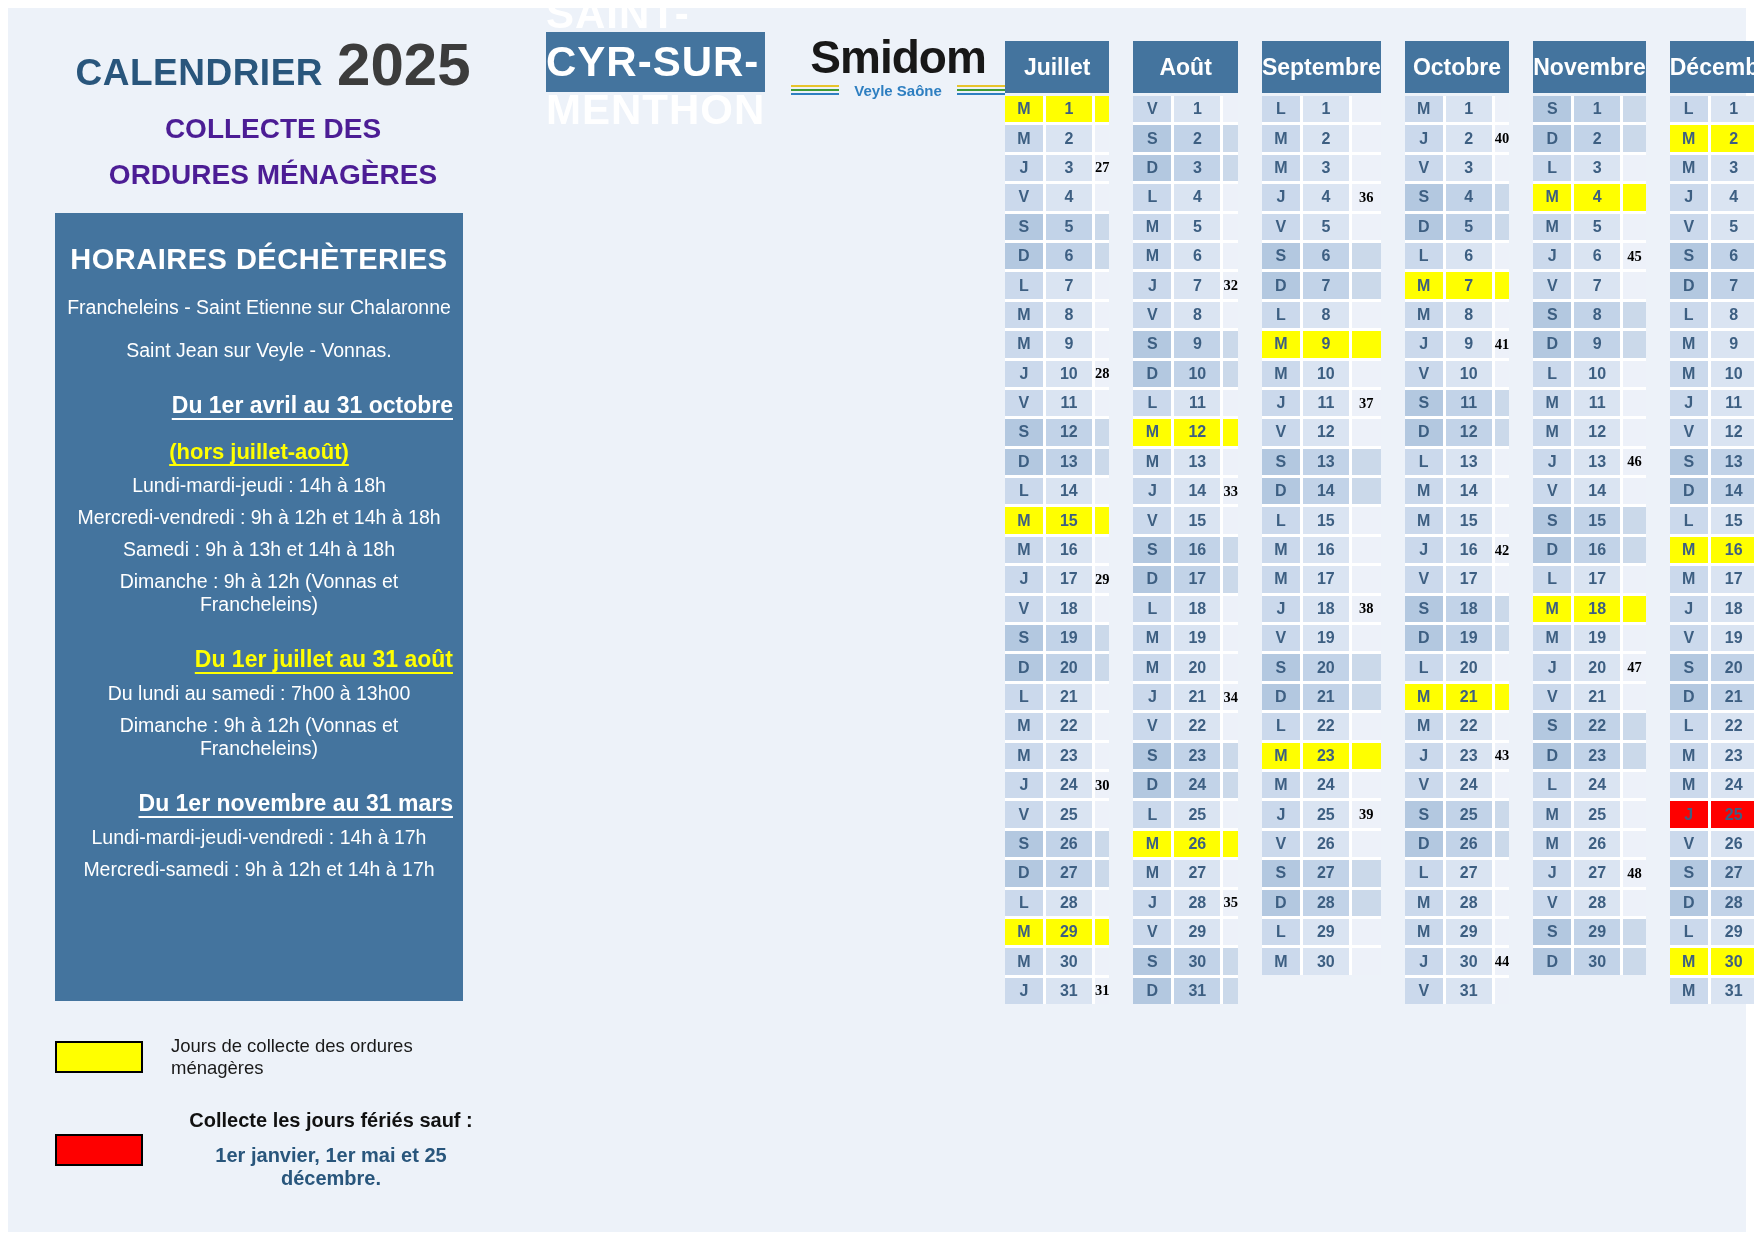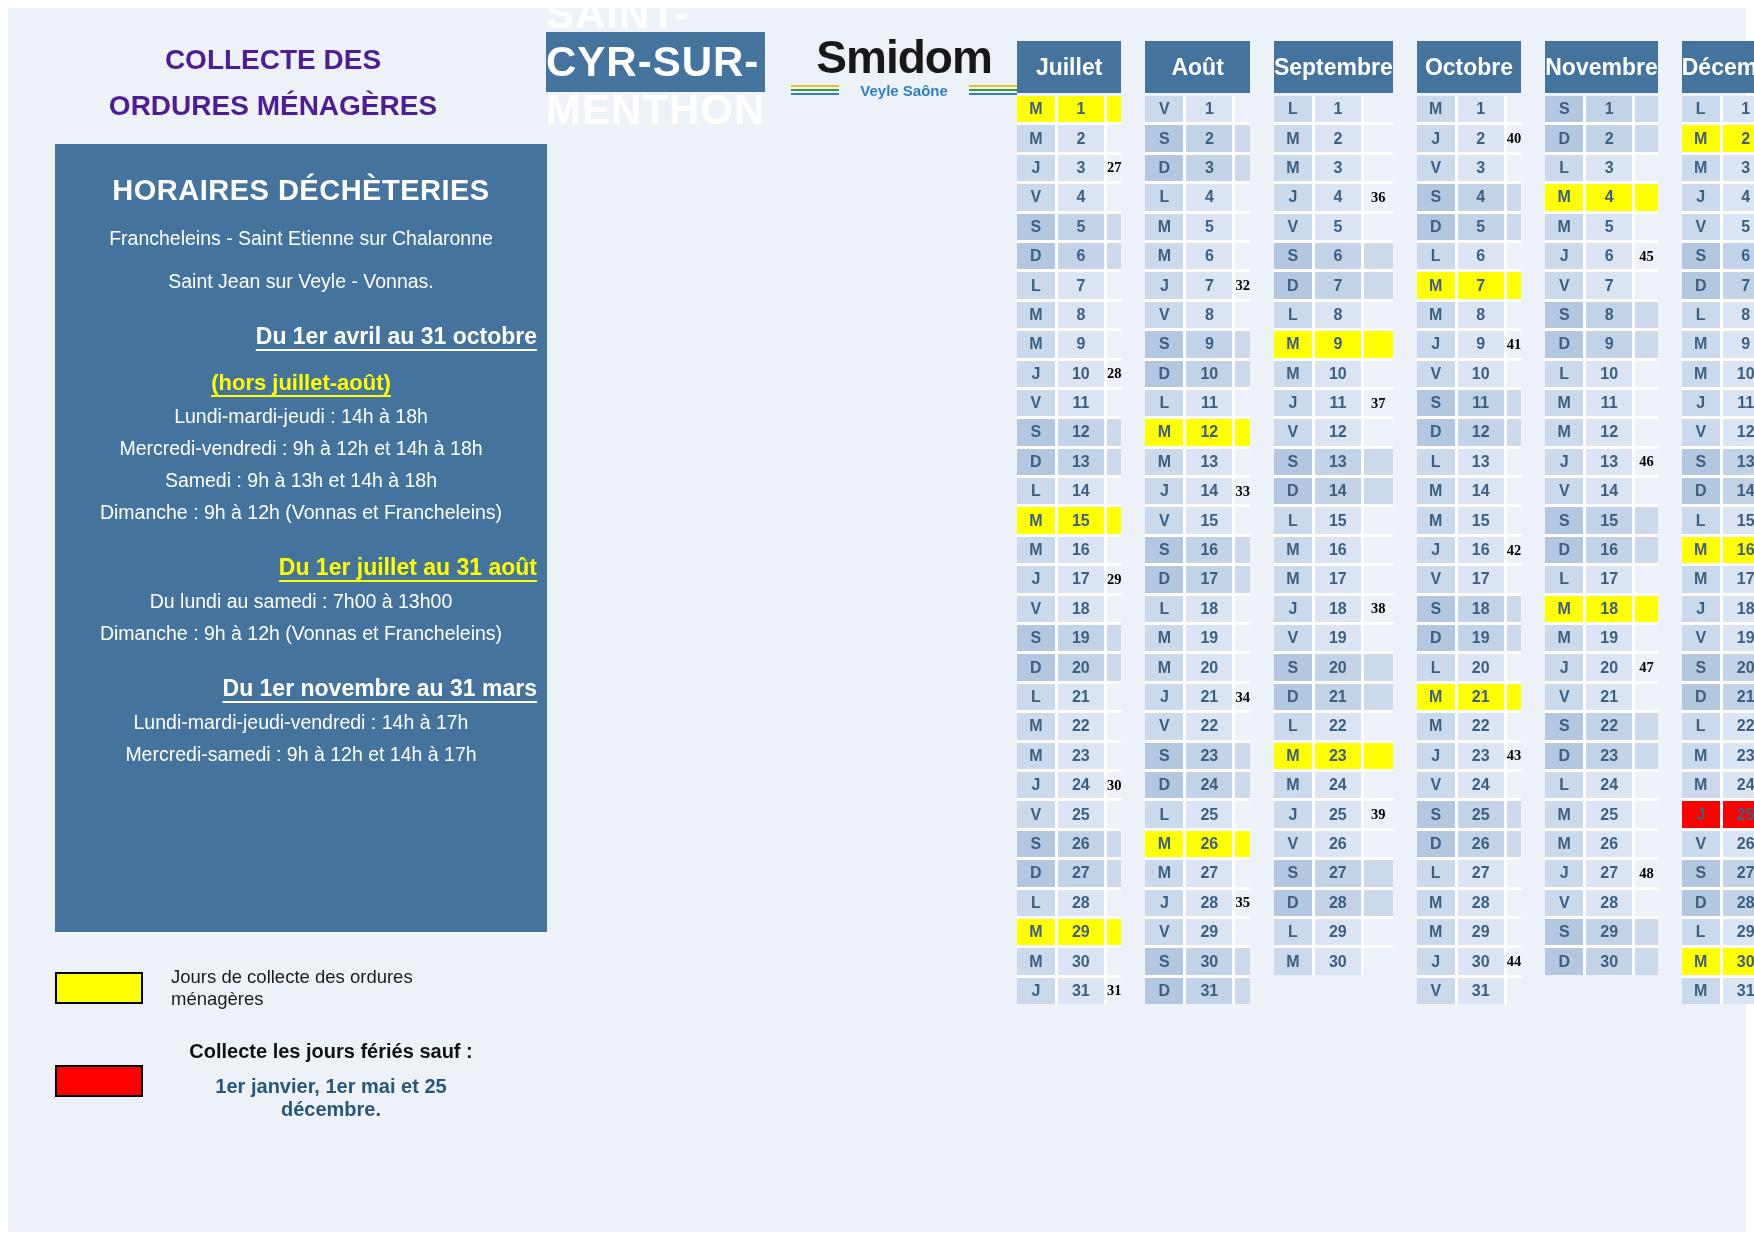--- a/index.html
+++ b/index.html
@@ -13,21 +13,21 @@
 
   
   .left-col { width:530px; flex:0 0 530px; padding-top:22px; }
   .title-block { text-align:center; }
   .main-title { display:flex; justify-content:center; align-items:baseline; gap:14px; }
   .main-title .word { font-size:37px; font-weight:bold; color:#29567c; letter-spacing:.5px; }
   .main-title .year { font-size:60px; font-weight:bold; color:#3c3c3c; }
   .subtitle { font-size:28px; font-weight:bold; color:#4c1d95; margin-top:14px; }
 
   .horaires-box {
-    background:#44749e; color:#ffffff; width:492px; margin:22px 0 0 47px;
+    background:#44749e; color:#ffffff; width:408px; margin:22px 0 0 47px;
     height:788px; padding:30px 10px 20px 10px; text-align:center;
   }
   .h-heading { font-size:29px; font-weight:bold; letter-spacing:.5px; }
   .h-loc { font-size:19.5px; margin-top:20px; }
   .h-section { margin-top:30px; }
   .h-sec-title { font-size:23px; font-weight:bold; text-decoration:underline; text-underline-offset:5px;text-align:right; }
   .h-sec-title.yellow { color:#ffff00; }
   .h-sec-note { font-size:22px; font-weight:bold; color:#ffff00; text-decoration:underline; text-underline-offset:5px; margin-top:20px; }
   .h-line { font-size:19.5px; margin-top:9px; }
   .h-line:first-of-type { margin-top:16px; }
@@ -47,21 +47,21 @@
   
   .right-col { flex:1; padding:24px 26px 0 8px; display:flex; flex-direction:row; }
   .band-row { display:flex; align-items:flex-start; gap:26px; }
   .commune-band {
     flex:1; background:#44749e; color:#ffffff; height:60px;
     display:flex; align-items:center; justify-content:center;
     font-size:42px; font-weight:bold; letter-spacing:1px;
   }
   .smidom-logo { flex:0 0 188px; text-align:center; padding-top:2px; }
   .smidom-name { font-size:46px; font-weight:bold; color:#181818; letter-spacing:-1px; line-height:1; }
-  .smidom-tagline { display:flex; align-items:center; justify-content:center; gap:21px; margin-top:2px; }
+  .smidom-tagline { display:flex; align-items:center; justify-content:center; gap:15px; margin-top:2px; }
   .smidom-tag-text { color:#2e7fc1; font-size:15px; font-weight:bold; white-space:nowrap; }
   .stripes {
     width:48px; height:11px;
     background:linear-gradient(to bottom,
       #e7c32a 0 2px, transparent 2px 4px,
       #3f9c35 4px 6px, transparent 6px 8px,
       #2e7fc1 8px 10px, transparent 10px);
   }
 
   .months { display:flex; gap:24px; margin-top:9px; flex:1; }
@@ -89,20 +89,24 @@
   .cell.hl-red    { background:var(--hl-red,#fe0000); }
 </style>
 </head>
 <body>
 
 <div class="page">
   <div class="inner">
 
     <div class="left-col">
       <div class="title-block">
+        <div class="main-title">
+          <span class="word">CALENDRIER</span>
+          <span class="year">2025</span>
+        </div>
         <div class="subtitle">COLLECTE DES</div>
         <div class="subtitle">ORDURES MÉNAGÈRES</div>
       </div>
 
       <div class="horaires-box">
         <div class="h-heading">HORAIRES DÉCHÈTERIES</div>
         <div class="h-loc">Francheleins - Saint Etienne sur Chalaronne</div>
         <div class="h-loc">Saint Jean sur Veyle - Vonnas.</div>
         <div>
             <div class="h-section">

